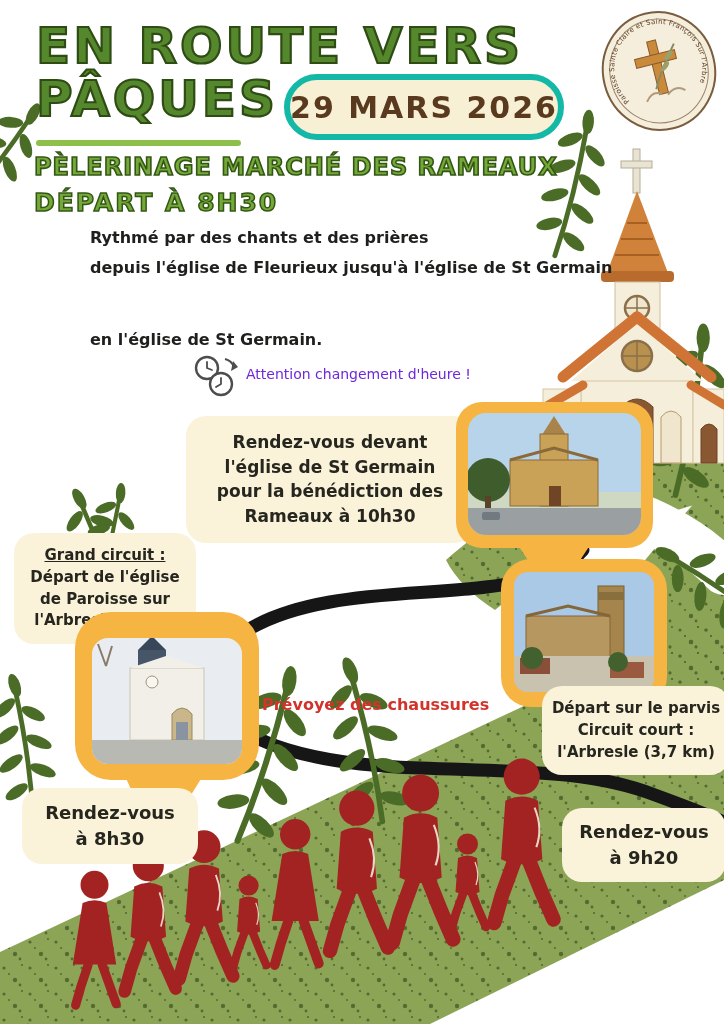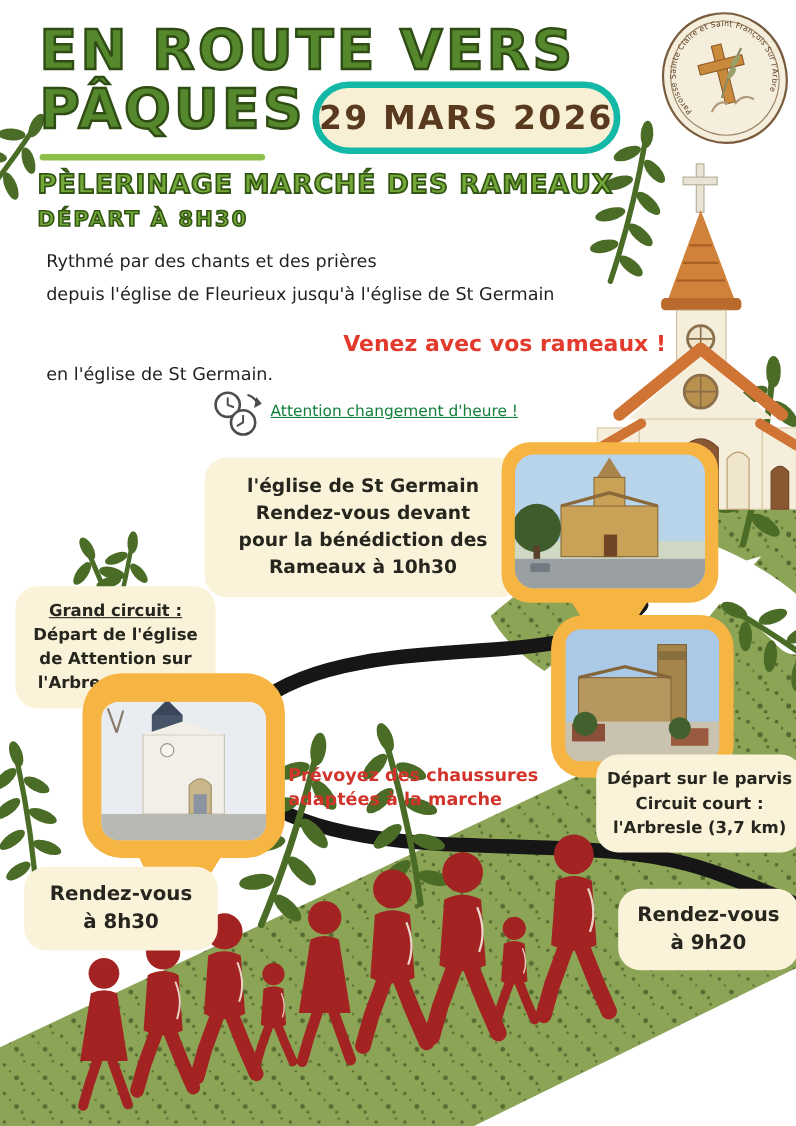--- a/index.html
+++ b/index.html
@@ -22,33 +22,33 @@
     background:#f8f0d4;border:6px solid #14b8a6;border-radius:34px;
     display:flex;align-items:center;justify-content:center;
     font-weight:bold;font-size:30px;letter-spacing:2px;color:#5a3a1e;
   }
   .divider{left:36px;top:140px;width:205px;height:6px;background:#8cc04b;border-radius:3px;}
   .green-heading{
     left:34px;top:153px;font-weight:bold;font-size:24px;letter-spacing:1px;
     color:#74a839;-webkit-text-stroke:1.6px #335615;white-space:nowrap;
   }
   .green-heading2{
-    left:34px;top:188px;font-weight:bold;font-size:19px;letter-spacing:2px;
+    left:34px;top:188px;font-weight:bold;font-size:25px;letter-spacing:2px;
     color:#74a839;-webkit-text-stroke:1.5px #335615;
   }
-  .body-text{color:#1f1f1d;font-size:16px;font-weight:400;white-space:nowrap;}
+  .body-text{color:#1f1f1d;font-size:16px;font-weight:700;white-space:nowrap;margin-left:48px;}
   .line1{left:42px;top:228px;}
   .line2{left:42px;top:258px;}
   .messe{
     left:38px;top:288px;font-weight:bold;font-size:29px;letter-spacing:3px;
     color:#74a839;-webkit-text-stroke:1.7px #335615;
   }
   .red-callout{left:312px;top:300px;font-weight:bold;font-size:20px;color:#e23b2d;white-space:nowrap;}
   .messe-sub{left:42px;top:330px;font-size:16px;}
-  .note-text{left:246px;top:366px;font-size:14px;color:#15803d;font-weight:500;white-space:nowrap;text-decoration:underline;}
+  .note-text{left:246px;top:366px;font-size:14px;color:#6d28d9;font-weight:500;white-space:nowrap;}
   .cream-box{
     background:#faf3da;border-radius:20px;text-align:center;
     color:#26261f;font-weight:600;line-height:1.45;
   }
   .bubble1{left:186px;top:416px;width:268px;padding:14px 10px;font-size:17px;}
   .grand-box{left:14px;top:533px;width:170px;padding:12px 6px;font-size:15px;}
   .circuit-box{left:542px;top:686px;width:176px;padding:12px 6px;font-size:15px;}
   .rdv830{left:22px;top:788px;width:164px;padding:12px 6px;font-size:18px;}
   .rdv920{left:562px;top:808px;width:152px;padding:11px 6px;font-size:18px;}
   .underlined{text-decoration:underline;}
@@ -200,36 +200,35 @@
     <div>EN ROUTE VERS</div>
     <div>PÂQUES</div>
   </div>
   <div class="abs date-badge">29 MARS 2026</div>
   <div class="abs divider"></div>
 
   <div class="abs green-heading">PÈLERINAGE MARCHÉ DES RAMEAUX</div>
   <div class="abs green-heading2">DÉPART À 8H30</div>
   <div class="abs body-text line1">Rythmé par des chants et des prières</div>
   <div class="abs body-text line2">depuis l'église de Fleurieux jusqu'à l'église de St Germain</div>
-  <div class="abs red-callout">Venez avec vos rameaux !</div>
   <div class="abs body-text messe-sub">en l'église de St Germain.</div>
 
   <svg class="abs" style="left:192px;top:354px" width="46" height="44" viewBox="0 0 46 44">
     <circle cx="15" cy="14" r="11" fill="#fff" stroke="#4d4d4d" stroke-width="2.4"></circle>
     <path d="M15,14 L15,8 M15,14 L20,16" stroke="#4d4d4d" stroke-width="1.8" stroke-linecap="round"></path>
     <circle cx="29" cy="30" r="11" fill="#fff" stroke="#4d4d4d" stroke-width="2.4"></circle>
     <path d="M29,30 L29,24 M29,30 L24,33" stroke="#4d4d4d" stroke-width="1.8" stroke-linecap="round"></path>
     <path d="M33,5 A13,13 0 0 1 42,13" stroke="#4d4d4d" stroke-width="2.2" fill="none"></path>
     <polygon points="39,17 46,13 41,7" fill="#4d4d4d"></polygon>
   </svg>
   <div class="abs note-text">Attention changement d'heure !</div>
 
   <div class="abs cream-box bubble1">
+    <div>Rendez-vous devant</div>
     <div>l'église de St Germain</div>
-    <div>Rendez-vous devant</div>
     <div>pour la bénédiction des</div>
     <div>Rameaux à 10h30</div>
   </div>
 
   <svg class="abs" style="left:452px;top:400px" width="205" height="205" viewBox="0 0 205 205">
     <rect x="4" y="2" width="197" height="146" rx="26" fill="#f6b442"></rect>
     <polygon points="64,142 140,142 102,200" fill="#f6b442"></polygon>
     <defs>
         <clipPath id="ph1">
           <rect x="16" y="13" width="173" height="122" rx="18"></rect>
@@ -246,21 +245,21 @@
       <circle cx="36" cy="80" r="22" fill="#3f5c2c"></circle>
       <rect x="33" y="96" width="6" height="14" fill="#5a4228"></rect>
       <rect x="16" y="108" width="173" height="27" fill="#9aa0a2"></rect>
       <rect x="30" y="112" width="18" height="8" rx="2" fill="#707a80"></rect>
     </g>
   </svg>
 
   <div class="abs cream-box grand-box">
     <div class="underlined">Grand circuit :</div>
     <div>Départ de l'église</div>
-    <div>de Attention sur</div>
+    <div>de Paroisse sur</div>
     <div>l'Arbresle (7 km)</div>
   </div>
 
   <svg class="abs" style="left:72px;top:606px" width="190" height="248" viewBox="0 0 190 248">
     <rect x="3" y="6" width="184" height="168" rx="36" fill="#f6b442"></rect>
     <polygon points="52,168 132,168 86,242" fill="#f6b442"></polygon>
     <defs>
         <clipPath id="ph2">
           <rect x="20" y="32" width="150" height="126" rx="16"></rect>
         </clipPath>
@@ -274,21 +273,20 @@
       <circle cx="80" cy="76" r="6" fill="#f8f6ee" stroke="#9a9484"></circle>
       <path d="M100,134 v-26 q10,-12 20,0 v26 z" fill="#c9b68a" stroke="#9a8a5e"></path>
       <rect x="104" y="116" width="12" height="18" fill="#8a93a0"></rect>
       <rect x="20" y="134" width="150" height="24" fill="#b9b9b3"></rect>
       <path d="M34,60 l-8,-22 M34,60 l6,-20" stroke="#8a7a6a" stroke-width="2" fill="none"></path>
     </g>
   </svg>
 
   <div class="abs shoes-text">
     <div>Prévoyez des chaussures</div>
-    <div>adaptées à la marche</div>
   </div>
 
   <div class="abs cream-box rdv830">
     <div>Rendez-vous</div>
     <div>à 8h30</div>
   </div>
 
   <svg class="abs" style="left:498px;top:556px" width="172" height="196" viewBox="0 0 172 196">
     <rect x="3" y="3" width="166" height="148" rx="30" fill="#f6b442"></rect>
     <polygon points="50,146 122,146 86,192" fill="#f6b442"></polygon>

